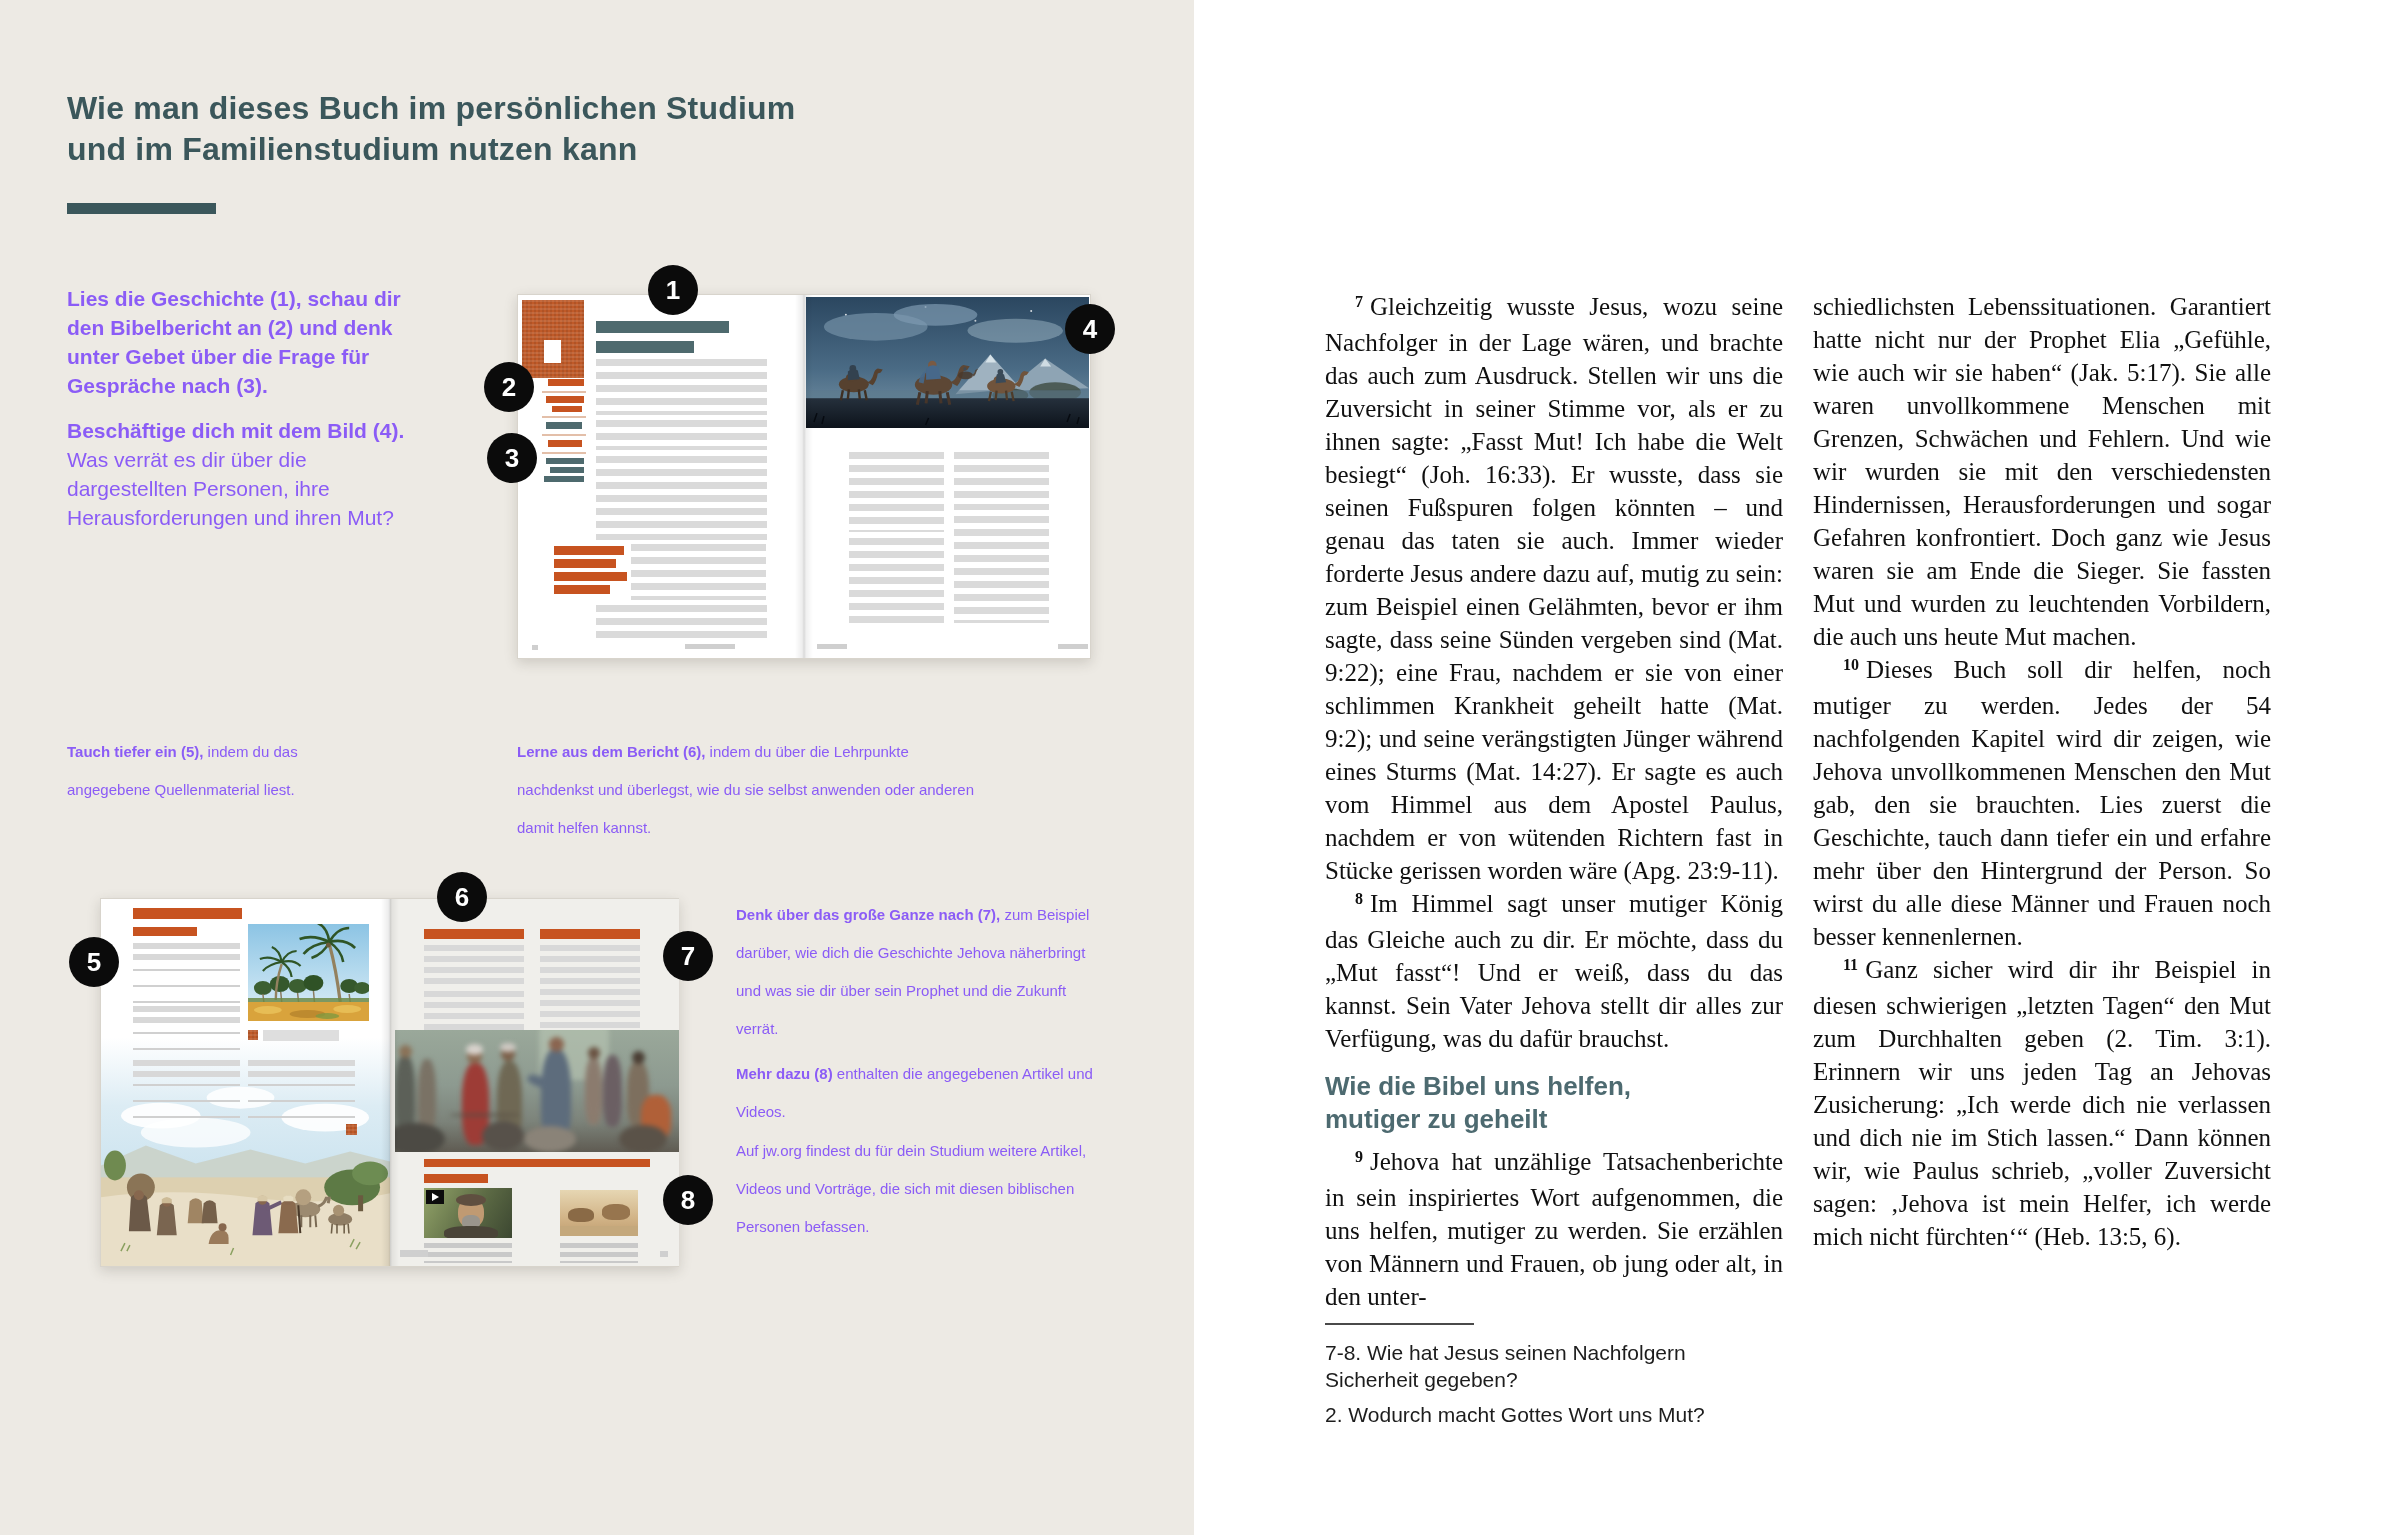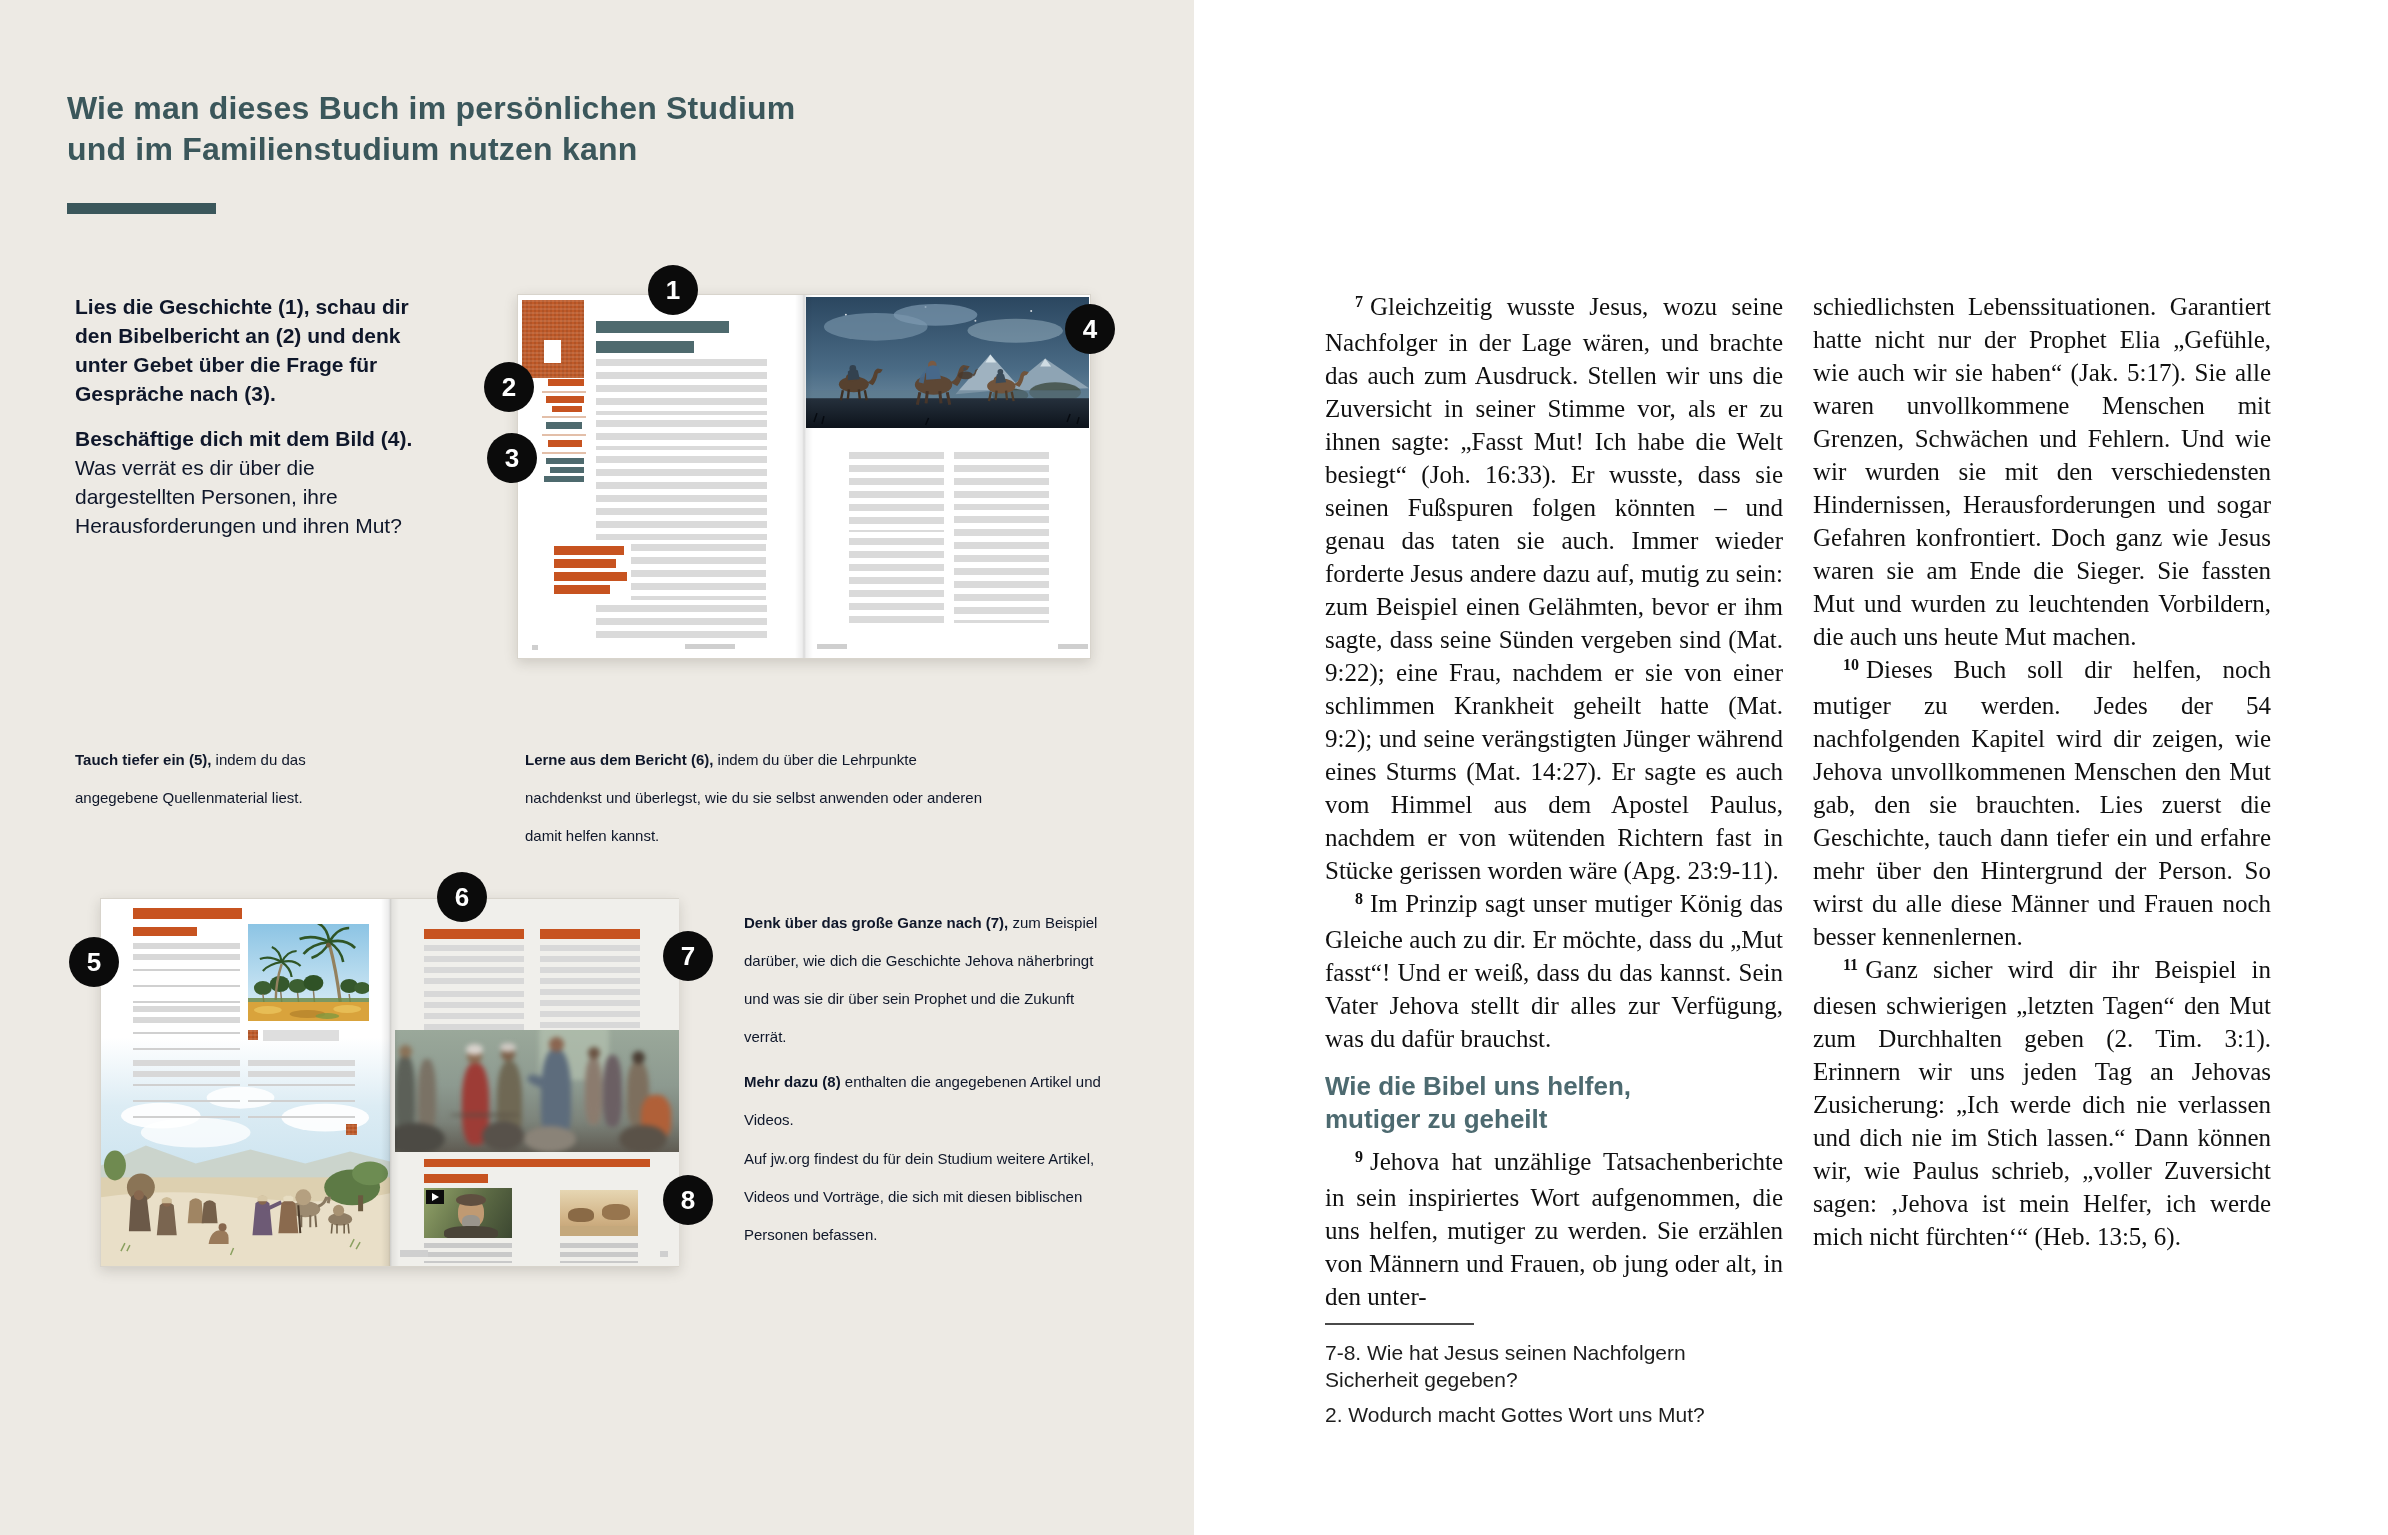--- a/index.html
+++ b/index.html
@@ -8,21 +8,21 @@
 
   
   .article-bg{position:absolute;left:1194px;top:0;width:1194px;height:1535px;background:#ffffff;}
 
   
   h1.pagetitle{position:absolute;left:67px;top:88px;margin:0;font-weight:700;
      font-size:32px;line-height:41px;color:#3b575b;letter-spacing:0.2px;}
   h1.pagetitle span{display:block;}
   .title-rule{position:absolute;left:67px;top:203px;width:149px;height:11px;background:#3b575b;}
 
-  .step{position:absolute;margin:8px;color:#0f172a;}
+  .step{position:absolute;margin:0;color:#8b5cf6;}
   .step.big{font-size:21px;line-height:29px;}
   .step.small{font-size:15px;line-height:38px;}
   .step b{font-weight:700;}
 
   
   .spread{position:absolute;background:#fff;border:1px solid #d8d4cc;box-shadow:0 4px 12px rgba(60,55,45,.18);}
   .spread::after{content:"";position:absolute;left:50%;top:0;bottom:0;width:18px;transform:translateX(-50%);
      background:linear-gradient(90deg,rgba(0,0,0,0) 0%,rgba(0,0,0,.07) 40%,rgba(0,0,0,.15) 50%,rgba(0,0,0,.06) 62%,rgba(0,0,0,0) 100%);
      pointer-events:none;}
   .pgtint{position:absolute;background:#f0efeb;}
@@ -402,21 +402,21 @@
     </div>
   <div class="callout" style="left:663px;top:931px;">
       <span>7</span>
     </div>
   <div class="callout" style="left:663px;top:1175px;">
       <span>8</span>
     </div>
 
   <div class="col" style="left:1325px;top:290px;">
     <p class="indent"><span class="pnum">7</span><span>Gleichzeitig wusste Jesus, wozu seine Nachfolger in der Lage wären, und brachte das auch zum Ausdruck. Stellen wir uns die Zuversicht in seiner Stimme vor, als er zu ihnen sagte: „Fasst Mut! Ich habe die Welt besiegt“ (Joh. 16:33). Er wusste, dass sie seinen Fußspuren folgen könnten – und genau das taten sie auch. Immer wieder forderte Jesus andere dazu auf, mutig zu sein: zum Beispiel einen Gelähmten, bevor er ihm sagte, dass seine Sünden vergeben sind (Mat. 9:22); eine Frau, nachdem er sie von einer schlimmen Krankheit geheilt hatte (Mat. 9:2); und seine verängstigten Jünger während eines Sturms (Mat. 14:27). Er sagte es auch vom Himmel aus dem Apostel Paulus, nachdem er von wütenden Richtern fast in Stücke gerissen worden wäre (Apg. 23:9-11).</span></p>
-    <p class="indent"><span class="pnum">8</span><span>Im Prinzip sagt unser mutiger König das Gleiche auch zu dir. Er möchte, dass du „Mut fasst“! Und er weiß, dass du das kannst. Sein Vater Jehova stellt dir alles zur Verfügung, was du dafür brauchst.</span></p>
+    <p class="indent"><span class="pnum">8</span><span>Im Himmel sagt unser mutiger König das Gleiche auch zu dir. Er möchte, dass du „Mut fasst“! Und er weiß, dass du das kannst. Sein Vater Jehova stellt dir alles zur Verfügung, was du dafür brauchst.</span></p>
     <h2 class="subhead">
       <span>Wie die Bibel uns helfen,</span>
       <span>mutiger zu geheilt</span>
     </h2>
     <p class="indent"><span class="pnum">9</span><span>Jehova hat unzählige Tatsachenberichte in sein inspiriertes Wort aufgenommen, die uns helfen, mutiger zu werden. Sie erzählen von Männern und Frauen, ob jung oder alt, in den unter-</span></p>
   </div>
 
   <div class="col" style="left:1813px;top:290px;">
     <p><span>schiedlichsten Lebenssituationen. Garantiert hatte nicht nur der Prophet Elia „Gefühle, wie auch wir sie haben“ (Jak. 5:17). Sie alle waren unvollkommene Menschen mit Grenzen, Schwächen und Fehlern. Und wie wir wurden sie mit den verschiedensten Hindernissen, Herausforderungen und sogar Gefahren konfrontiert. Doch ganz wie Jesus waren sie am Ende die Sieger. Sie fassten Mut und wurden zu leuchtenden Vorbildern, die auch uns heute Mut machen.</span></p>
     <p class="indent"><span class="pnum">10</span><span>Dieses Buch soll dir helfen, noch mutiger zu werden. Jedes der 54 nachfolgenden Kapitel wird dir zeigen, wie Jehova unvollkommenen Menschen den Mut gab, den sie brauchten. Lies zuerst die Geschichte, tauch dann tiefer ein und erfahre mehr über den Hintergrund der Person. So wirst du alle diese Männer und Frauen noch besser kennenlernen.</span></p>

